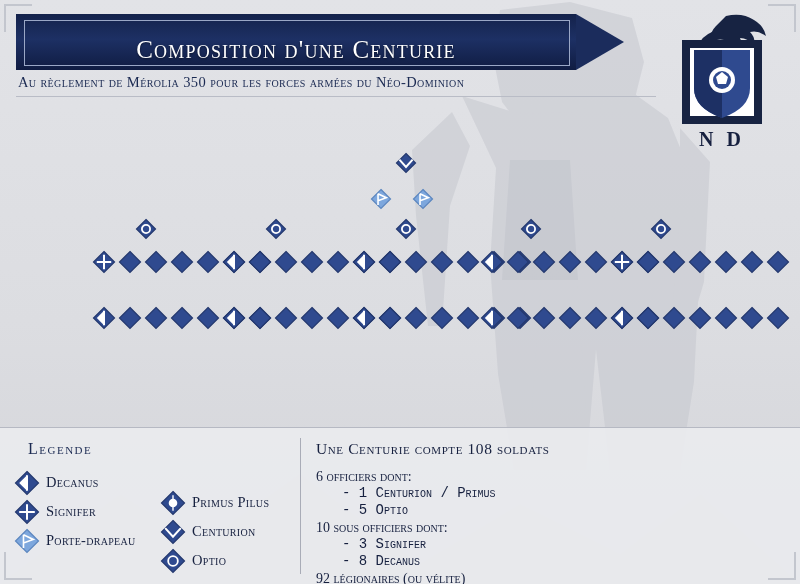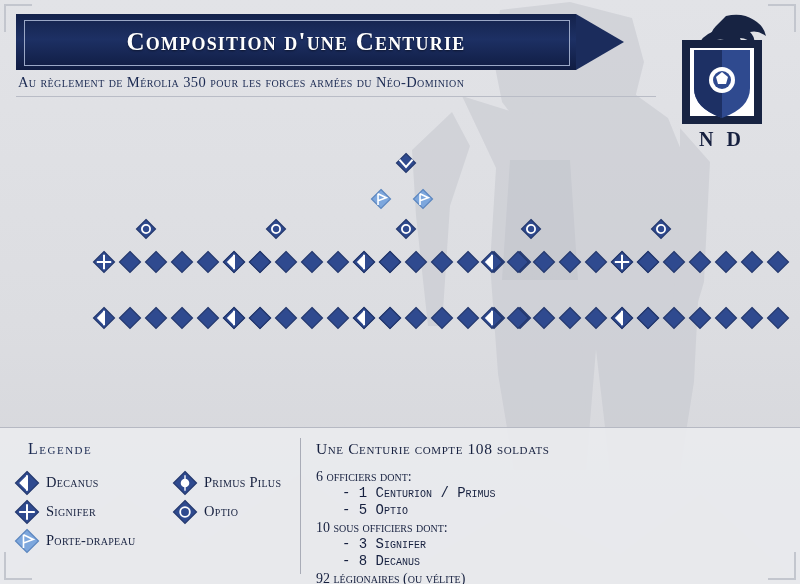--- a/index.html
+++ b/index.html
@@ -33,24 +33,24 @@
   .band-arrow{
     position:absolute;left:560px;top:0;width:0;height:0;
     border-top:28px solid transparent;border-bottom:28px solid transparent;
     border-left:48px solid #1b2c5c;
   }
   .band-inner{
     position:absolute;left:8px;top:6px;width:544px;height:44px;
     border:1px solid #9aa7c6;
   }
   .title{
-    position:absolute;left:0;top:0;width:560px;height:56px;
+    position:absolute;left:0;top:8px;width:560px;height:56px;
     display:flex;align-items:center;justify-content:center;
     color:#ffffff;font-size:25px;letter-spacing:1.2px;
-    font-variant:small-caps;font-weight:bold;
+    font-variant:small-caps;font-weight:normal;
     text-shadow:0 1px 2px rgba(0,0,0,.5);
   }
   .subtitle{
     position:absolute;left:18px;top:74px;width:600px;
     color:#1b2a52;font-size:14.5px;font-variant:small-caps;letter-spacing:.4px;
   }
   .header-rule{
     position:absolute;left:16px;top:96px;width:640px;height:1px;background:#b9bcc6;
   }
   
@@ -71,21 +71,21 @@
   }
   .panel-divider{
     position:absolute;left:300px;top:10px;width:1px;height:136px;background:#a9acb7;
   }
   .legend-title{
     position:absolute;left:28px;top:12px;color:#1b2a52;font-size:16px;
     font-variant:small-caps;letter-spacing:1.5px;
   }
   .legend-col{position:absolute;top:40px;}
   .legend-col.c1{left:14px;}
-  .legend-col.c2{left:172px;}
+  .legend-col.c2{left:160px;margin-top:20px;}
   .legend-row{
     display:flex;align-items:center;height:29px;
     color:#16203f;font-size:14.5px;font-variant:small-caps;letter-spacing:.3px;
   }
   .legend-ico{width:26px;height:26px;position:relative;margin-right:6px;flex:0 0 26px;}
   .stats{position:absolute;left:316px;top:12px;width:470px;color:#16203f;}
   .stats .head{
     font-size:15.5px;font-variant:small-caps;letter-spacing:.6px;margin-bottom:10px;
   }
   .stats .line{font-size:14px;font-variant:small-caps;line-height:17px;}
@@ -596,20 +596,27 @@
           <span class="legend-ico"><svg width="26" height="26" viewBox="0 0 26 26">
     <path d="M13 1.5 L24.5 13 L13 24.5 L1.5 13 Z" fill="#2f4a8f" stroke="#24386e" stroke-width="1.2"></path>
     <circle cx="13" cy="13" r="4.29" fill="#ffffff"></circle>
               <path d="M13 5.2 L13 20.8" stroke="#ffffff" stroke-width="1.4"></path>
             </svg></span>
           <span>Primus Pilus</span>
         </div>
         <div class="legend-row">
           <span class="legend-ico"><svg width="26" height="26" viewBox="0 0 26 26">
     <path d="M13 1.5 L24.5 13 L13 24.5 L1.5 13 Z" fill="#2f4a8f" stroke="#24386e" stroke-width="1.2"></path>
+    <path d="M5.2 9.1 L13 17.68 L20.8 9.1" stroke="#ffffff" stroke-width="2" fill="none"></path>
+            </svg></span>
+          <span>Centurion</span>
+        </div>
+        <div class="legend-row">
+          <span class="legend-ico"><svg width="26" height="26" viewBox="0 0 26 26">
+    <path d="M13 1.5 L24.5 13 L13 24.5 L1.5 13 Z" fill="#2f4a8f" stroke="#24386e" stroke-width="1.2"></path>
     <circle cx="13" cy="13" r="4.836" stroke="#ffffff" stroke-width="1.8" fill="none"></circle>
             </svg></span>
           <span>Optio</span>
         </div>
       </div>
 
     <div class="stats">
       <div class="head">Une Centurie compte 108 soldats</div>
       <div id="stats-lines">
           <div class="line">6 officiers dont:</div>

